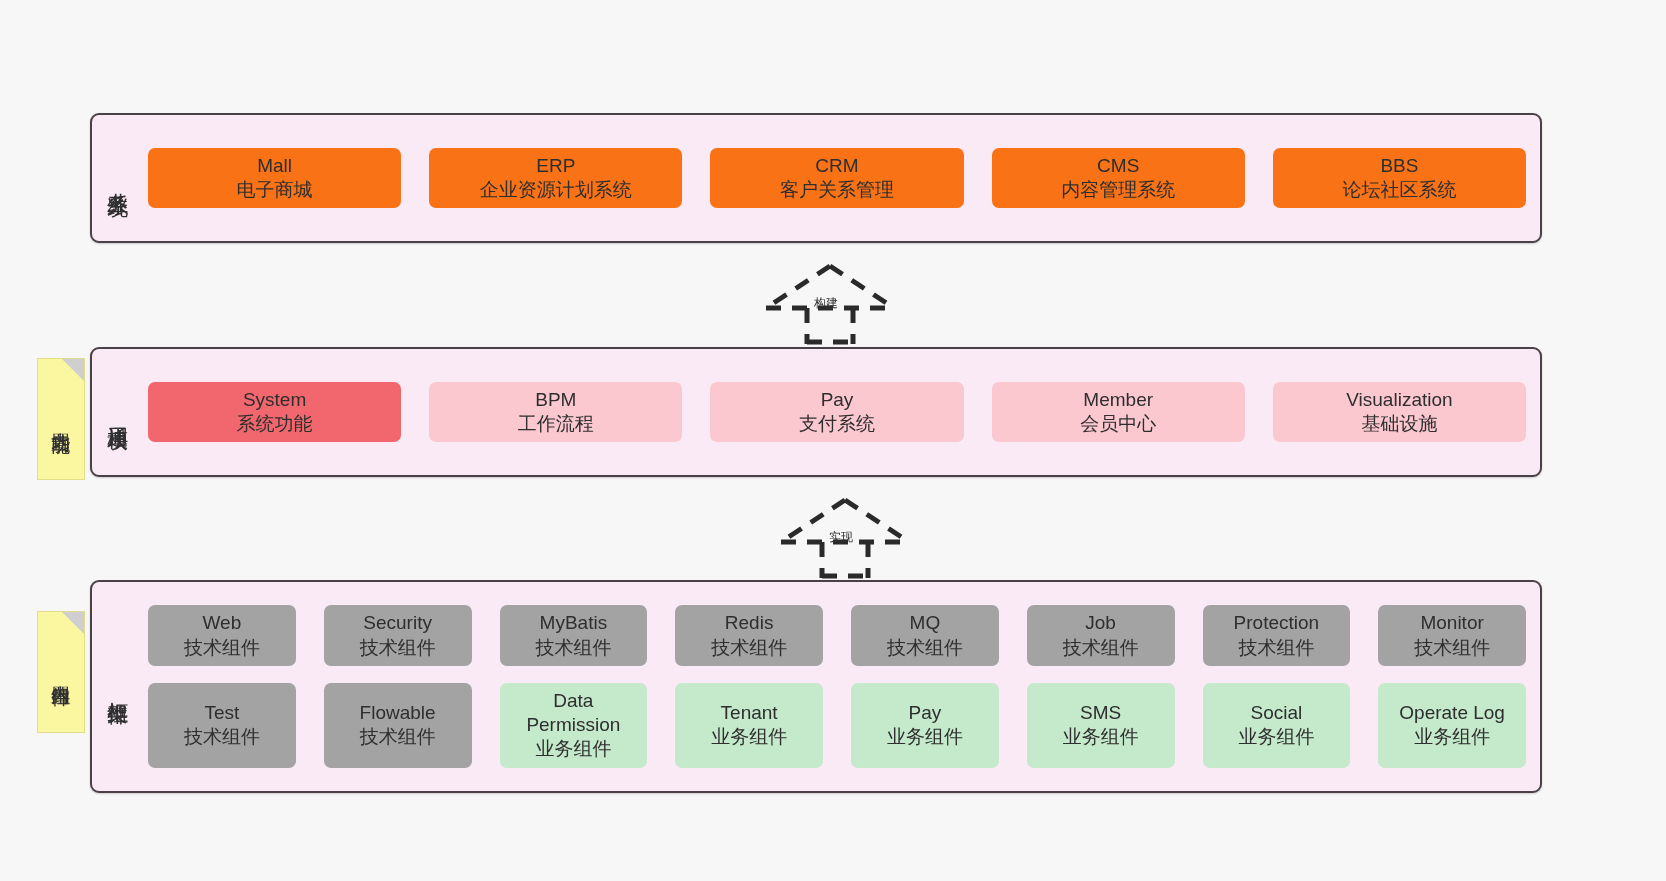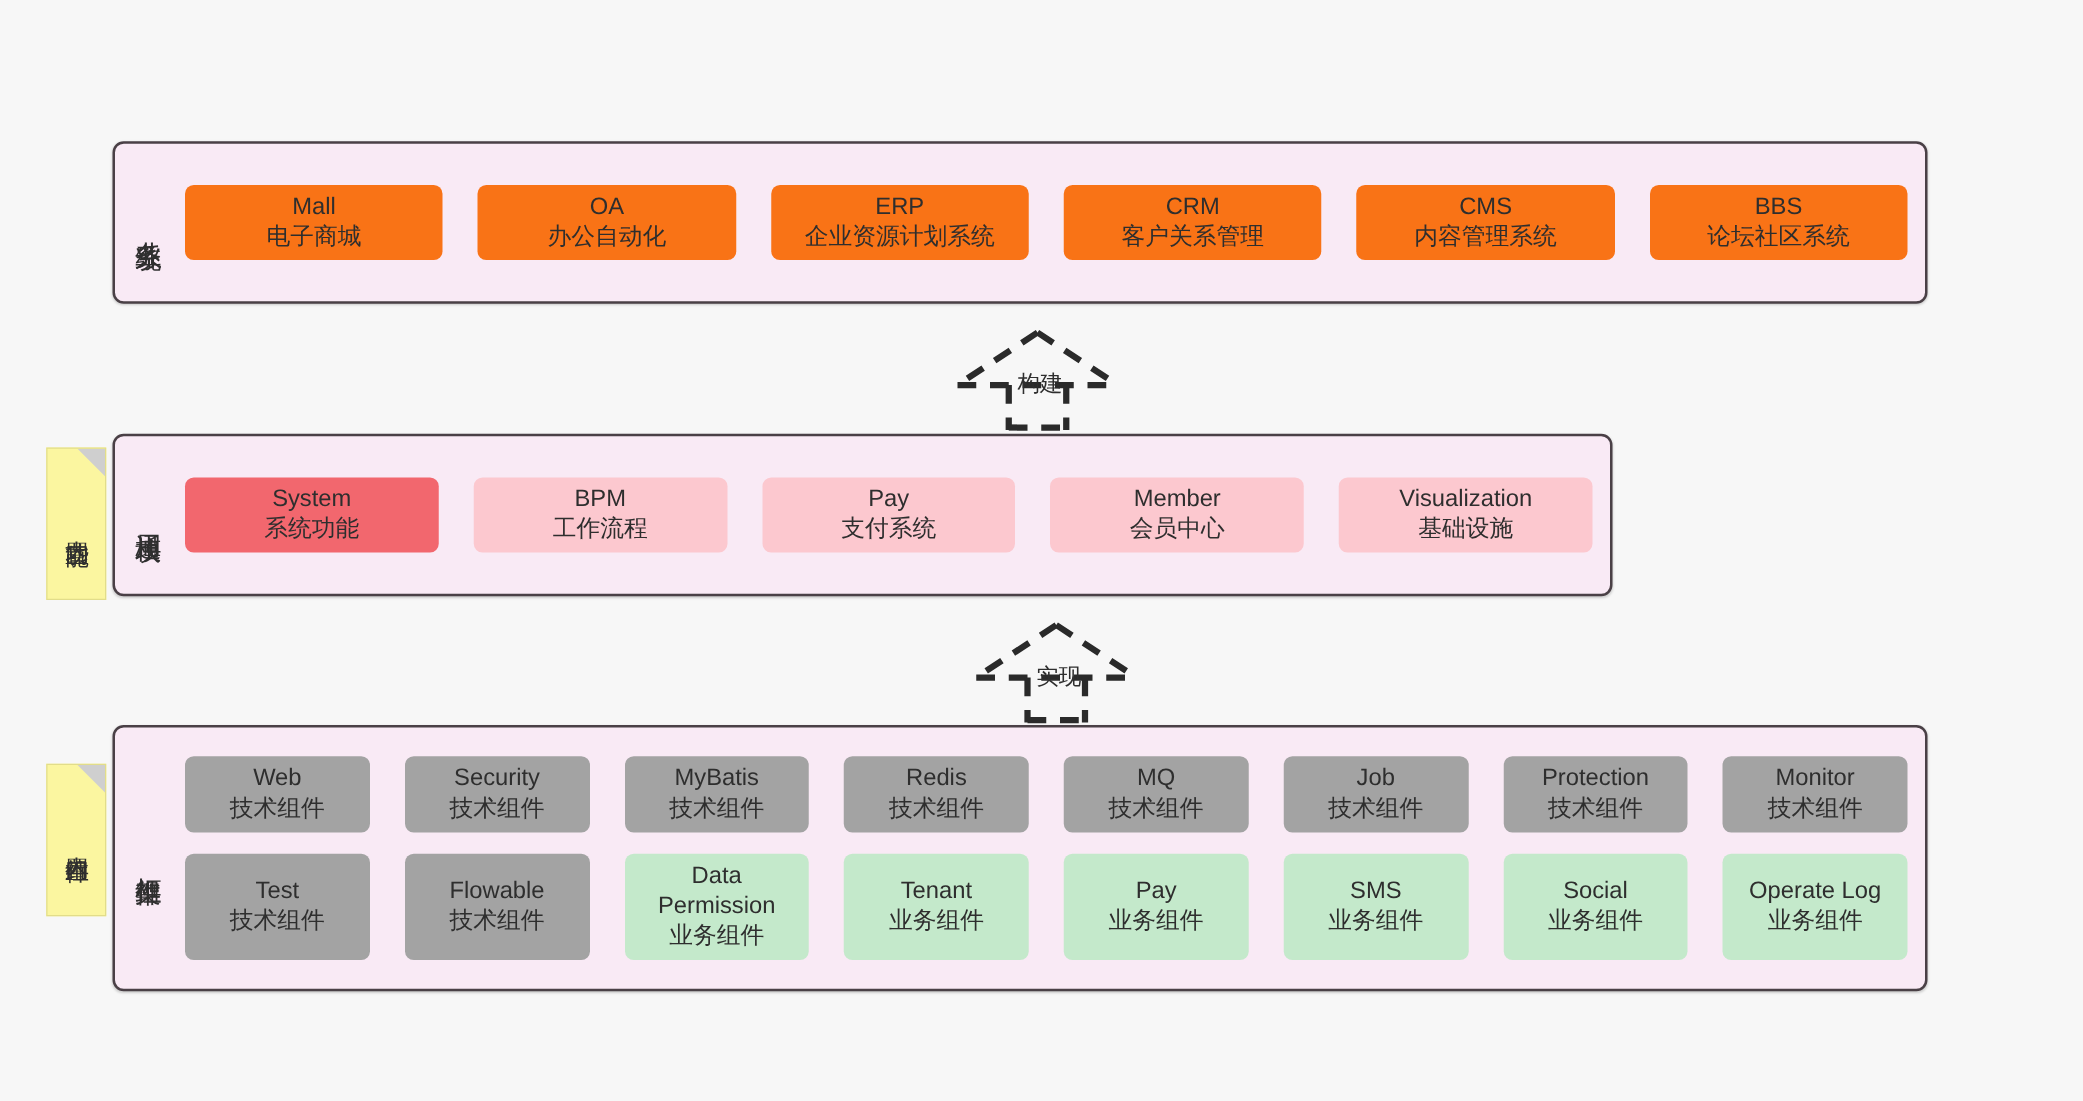--- a/index.html
+++ b/index.html
@@ -102,43 +102,39 @@
     width:0;height:0;
     border-left:22px solid transparent;
     border-top:22px solid #cfcfcf;
   }
 
   
   .arrow{position:absolute;}
   .arrow svg{display:block;overflow:visible;}
   .arrow-label{
     position:absolute;
-    font-size:18px;
+    font-size:12px;
     color:#2e2e2e;
     background:transparent;
     white-space:nowrap;
     user-select:none;
   }
 </style>
 </head>
 <body>
 
 <div class="stage">
 
   <div class="layer" id="layer-business" style="left:90px;top:113px;width:1452px;height:130px;">
     <div class="layer-label">业务系统</div>
     <div class="layer-body">
       <div class="row">
         <div class="node n-blue">
           <span class="t1">Mall</span>
           <span class="t2">电子商城</span>
-        </div>
-        <div class="node n-blue">
-          <span class="t1">OA</span>
-          <span class="t2">办公自动化</span>
         </div>
         <div class="node n-blue">
           <span class="t1">ERP</span>
           <span class="t2">企业资源计划系统</span>
         </div>
         <div class="node n-blue">
           <span class="t1">CRM</span>
           <span class="t2">客户关系管理</span>
         </div>
         <div class="node n-blue">
@@ -162,21 +158,21 @@
       <path d="M93 46 L93 82" fill="none" stroke="#2a2a2a" stroke-width="5" stroke-dasharray="15 11"></path>
       <path d="M47 80 L93 80" fill="none" stroke="#2a2a2a" stroke-width="5" stroke-dasharray="15 11"></path>
     </svg>
   </div>
   <div class="arrow-label" style="left:814px;top:295px;">构建</div>
 
   <div class="note" style="left:37px;top:358px;width:48px;height:122px;">
     <span class="fold"></span>
     <span>内置功能</span>
   </div>
-  <div class="layer" id="layer-common" style="left:90px;top:347px;width:1200px;height:130px;">
+  <div class="layer" id="layer-common" style="left:90px;top:347px;width:1452px;height:130px;">
     <div class="layer-label">通用模块</div>
     <div class="layer-body">
       <div class="row">
         <div class="node n-red">
           <span class="t1">System</span>
           <span class="t2">系统功能</span>
         </div>
         <div class="node n-pink">
           <span class="t1">BPM</span>
           <span class="t2">工作流程</span>

